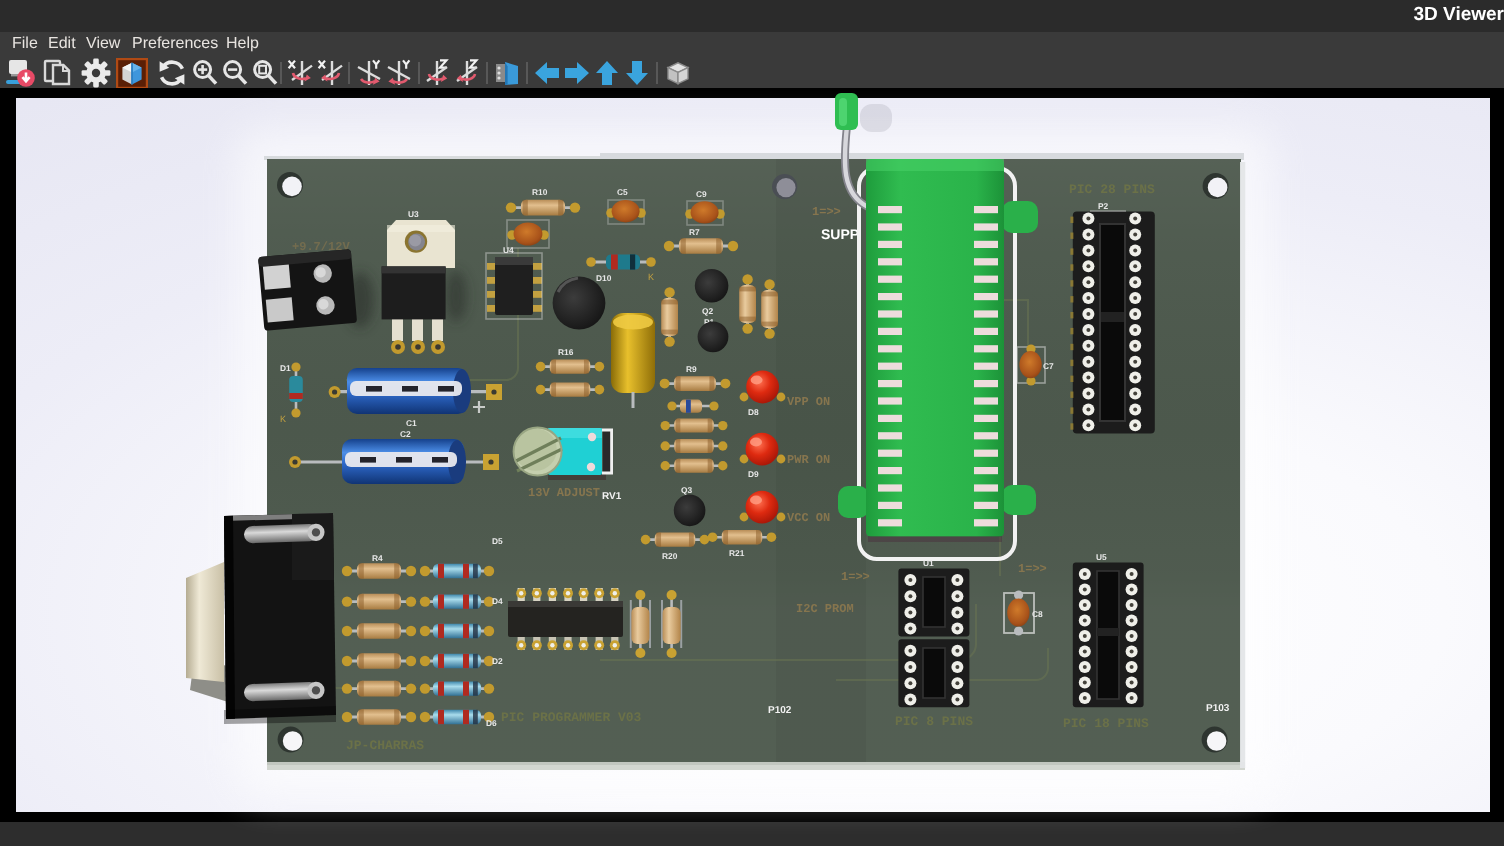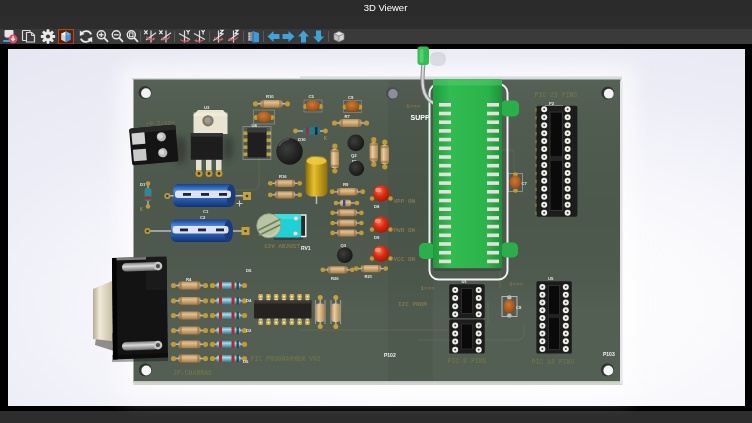--- a/index.html
+++ b/index.html
@@ -1,38 +1,45 @@
 <!DOCTYPE html>
 <html><head><meta charset="utf-8">
 <style>
 html,body{margin:0;padding:0;}
 body{width:752px;height:423px;overflow:hidden;background:#000;font-family:"Liberation Sans",sans-serif;}
 #win{position:absolute;left:0;top:0;width:752px;height:423px;background:#2d2d2d;}
 #title{position:absolute;left:0;top:0;width:752px;height:16px;background:#2b2b2b;}
-#title span{position:absolute;left:0;right:0;top:2px;text-align:center;color:#fff;font-size:9.5px;font-weight:normal;margin-left:19px;}
+#title span{position:absolute;left:0;right:0;top:2px;text-align:right;color:#fff;font-size:9.5px;font-weight:bold;margin-left:19px;}
 #menu{position:absolute;left:0;top:16px;width:752px;height:13px;background:#3a3a3a;color:#e8e4e0;font-size:8px;}
 #menu span{position:absolute;top:1px;}
 #toolbar{position:absolute;left:0;top:29px;width:752px;height:15px;background:#3a3a3a;}
 .sep{position:absolute;top:2px;width:1px;height:11px;background:#585858;}
 .ticon{position:absolute;top:0px;}
 #frame{position:absolute;left:0;top:44px;width:752px;height:367px;background:#000;}
 #canvas{position:absolute;left:8px;top:49px;width:737px;height:357px;background:radial-gradient(ellipse 100% 90% at 62% 72%, #ffffff 0%, #fafafd 35%, #ededf7 70%, #e7e7f3 100%);}
 #status{position:absolute;left:0;top:411px;width:752px;height:12px;background:#3b3b3b;color:#e6e6e6;font-size:8.5px;}
 #status span{position:absolute;top:1px;}
 #board-svg{position:absolute;left:0;top:0;}
 .lbl{fill:#e8e8e8;font-family:"Liberation Sans",sans-serif;font-size:4.2px;font-weight:bold;}
 .silkd{fill:#6b7148;font-family:"Liberation Mono",monospace;font-size:6.5px;font-weight:bold;}
 .silko{fill:#86754e;font-family:"Liberation Mono",monospace;font-size:6px;font-weight:bold;}
 .wlbl{fill:#f2f2f2;font-family:"Liberation Sans",sans-serif;font-size:5px;font-weight:bold;}
 </style></head>
 <body>
 <div id="win">
   <div id="title">
       <span>3D Viewer</span>
     </div>
+  <div id="menu">
+    <span style="left:6px">File</span>
+    <span style="left:24px">Edit</span>
+    <span style="left:43px">View</span>
+    <span style="left:66px">Preferences</span>
+    <span style="left:113px">Help</span>
+  </div>
   <div id="toolbar">
     <svg class="ticon" style="left:2px" width="16" height="15">
         <rect x="2.5" y="1" width="9" height="7" rx="1" fill="#e6e6e6"></rect>
         <rect x="3.5" y="8" width="7" height="1.2" fill="#9a9a9a"></rect>
         <rect x="1" y="11" width="7.5" height="2" rx="1" fill="#38a0dc"></rect>
         <circle cx="11" cy="10" r="4.4" fill="#e84a66"></circle>
         <path d="M11 7.3v3.8M9.2 9.6l1.8 2 1.8-2" stroke="#fff" stroke-width="1.3" fill="none"></path>
       </svg>
     <svg class="ticon" style="left:21px" width="15" height="15">
         <rect x="1.5" y="1.5" width="7.5" height="10" rx="0.5" fill="none" stroke="#d8d8d8" stroke-width="1.2"></rect>

